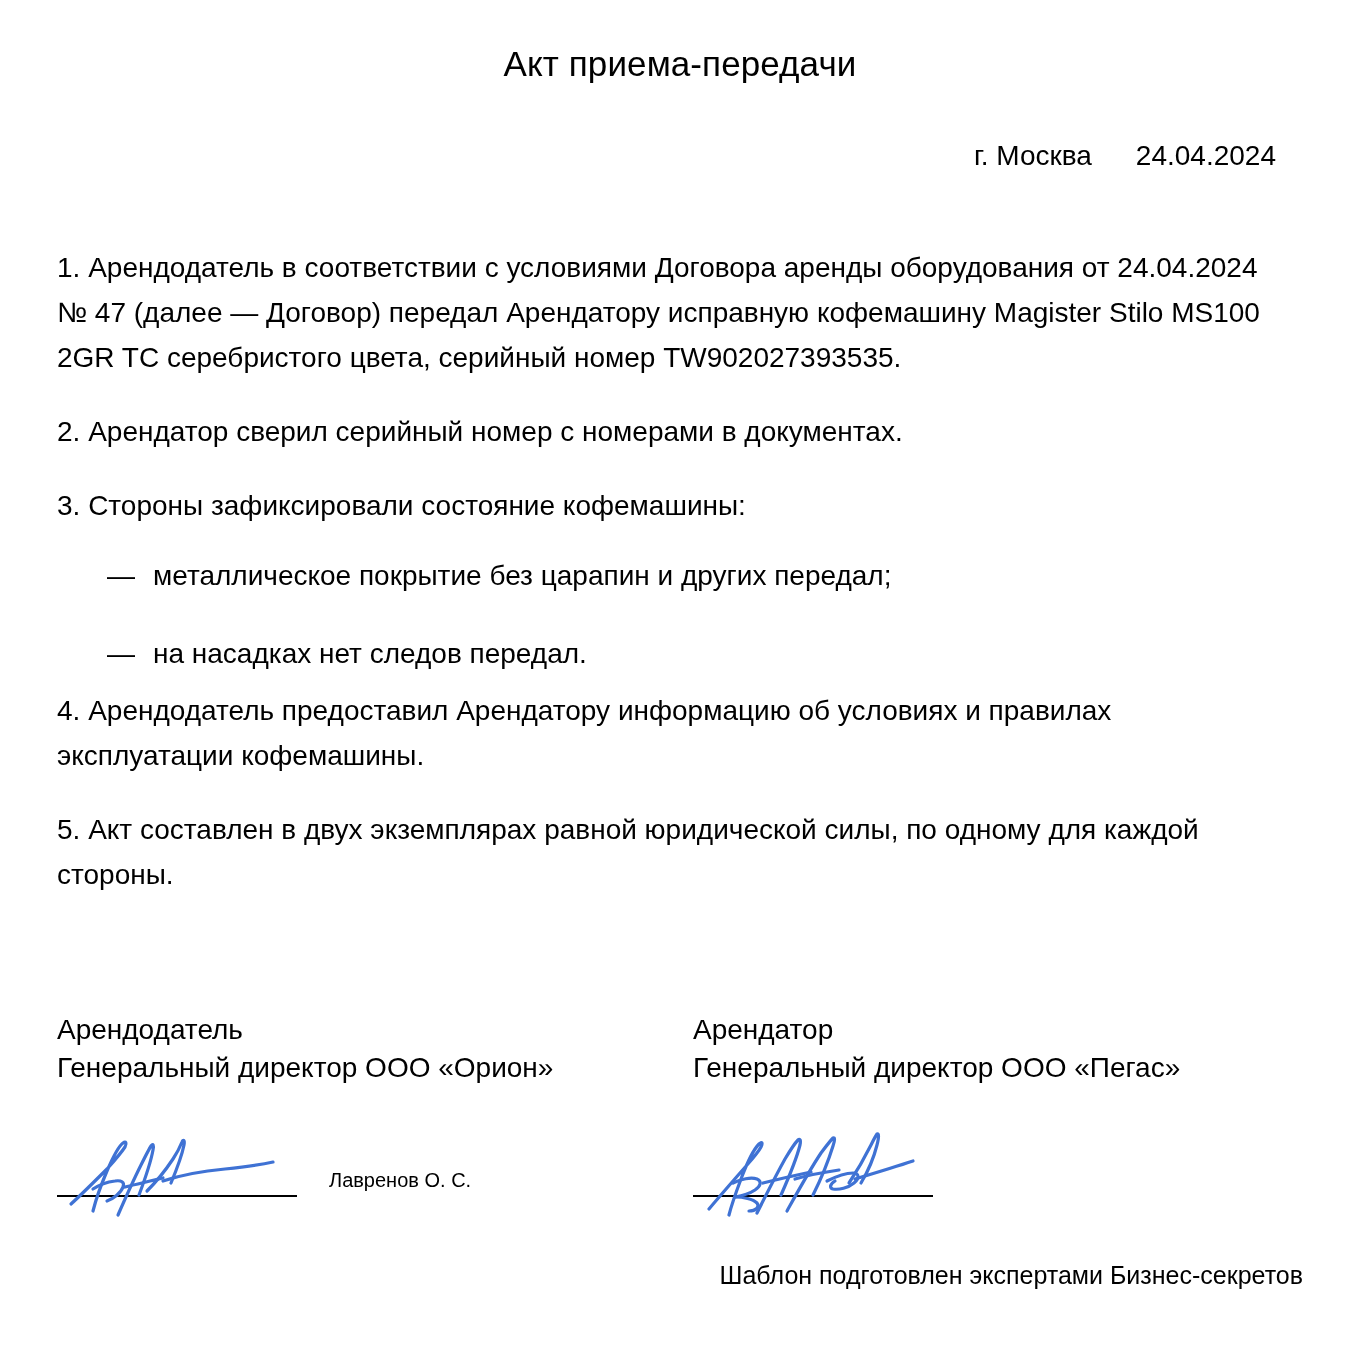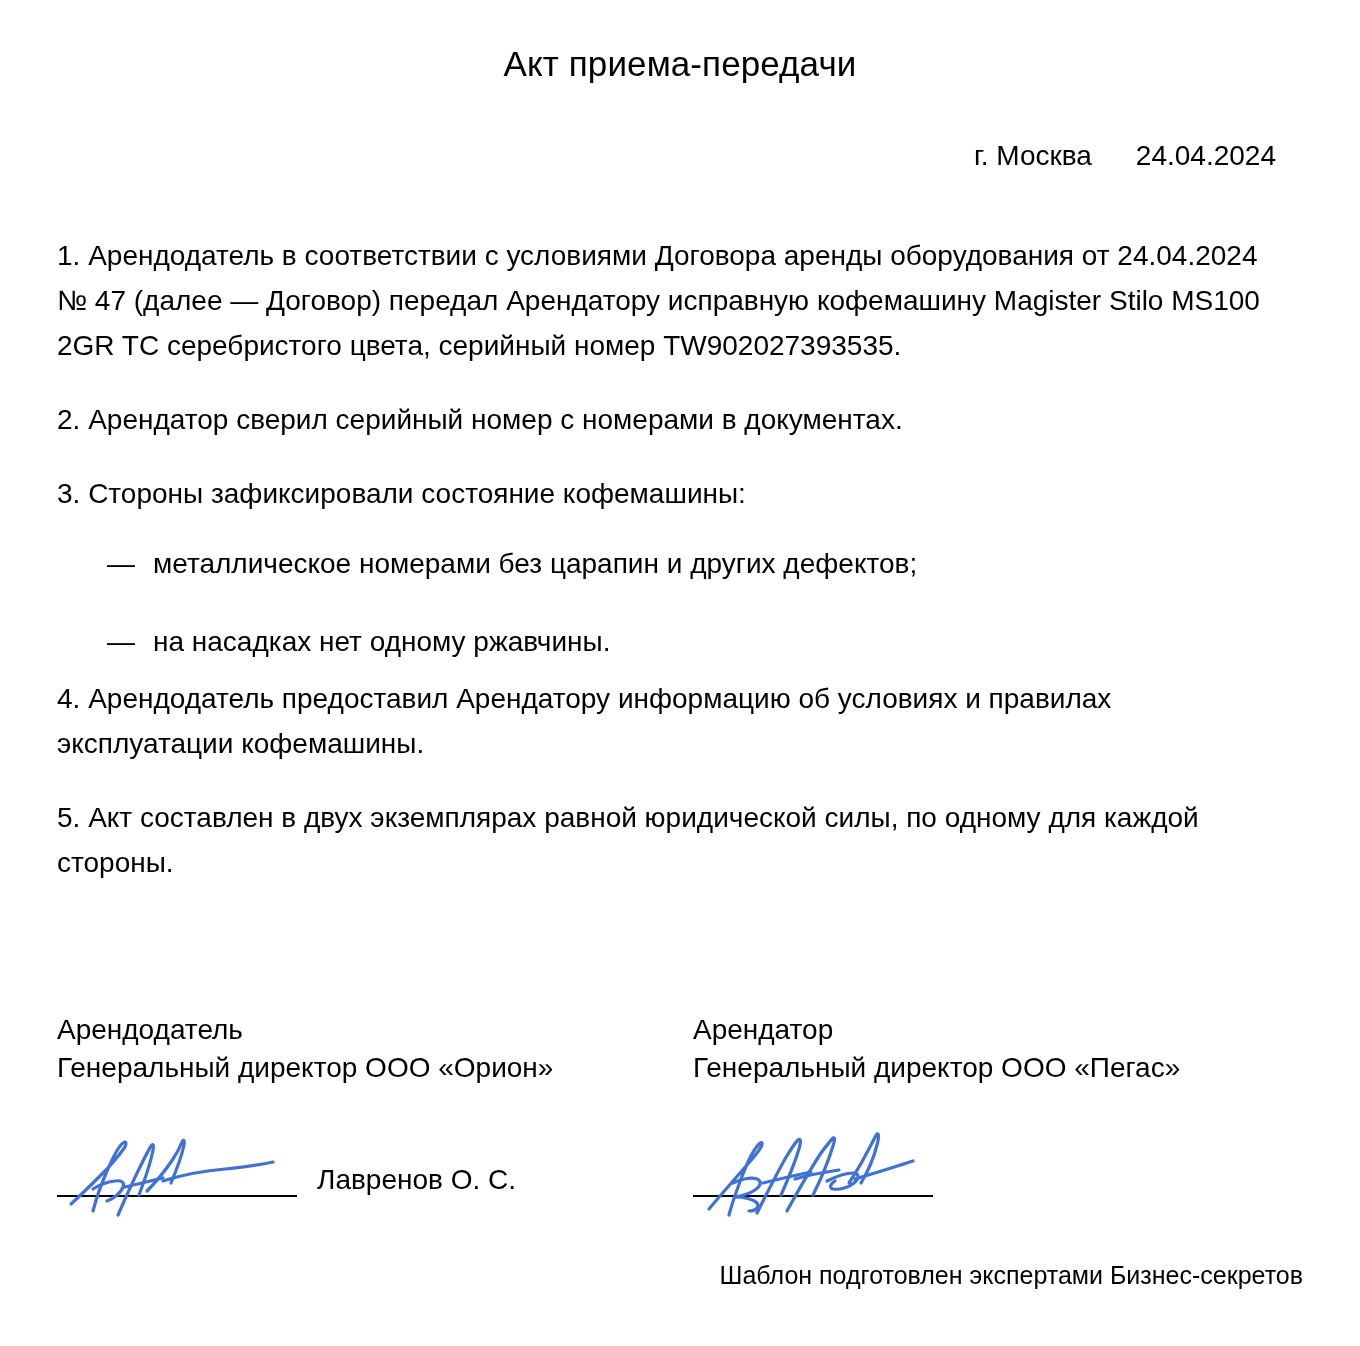--- a/index.html
+++ b/index.html
@@ -41,21 +41,21 @@
     justify-content: flex-end;
     align-items: baseline;
     font-size: 28px;
     line-height: 36px;
     gap: 44px;
   }
 
   
   .body-block {
     position: absolute;
-    top: 233px;
+    top: 245px;
     left: 57px;
     width: 1232px;
   }
   .para {
     font-size: 28px;
     line-height: 45px;
     margin: 0 0 29px 0;
     text-align: left;
   }
   .para.tight {
@@ -115,23 +115,23 @@
     height: 44px;
   }
   .sign-rule {
     width: 240px;
     flex: 0 0 240px;
     border-bottom: 2px solid #000000;
     height: 34px;
     box-sizing: border-box;
   }
   .sign-name {
-    font-size: 28px;
+    font-size: 20px;
     line-height: 34px;
-    margin-left: 20px;
+    margin-left: 32px;
     white-space: nowrap;
   }
   .signature-svg {
     position: absolute;
     left: 6px;
     bottom: -26px;
     width: 250px;
     height: 96px;
     pointer-events: none;
   }
@@ -163,25 +163,25 @@
 
     <p class="para">1. Арендодатель в соответствии с условиями Договора аренды оборудования от 24.04.2024 № 47 (далее — Договор) передал Арендатору исправную кофемашину Magister Stilo MS100 2GR TC серебристого цвета, серийный номер TW902027393535.</p>
 
     <p class="para">2. Арендатор сверил серийный номер с номерами в документах.</p>
 
     <p class="para tight">3. Стороны зафиксировали состояние кофемашины:</p>
 
     <ul class="bullets">
       <li class="bullet-item">
         <span class="bullet-dash">—</span>
-        <span class="bullet-text">металлическое номерами без царапин и других дефектов;</span>
+        <span class="bullet-text">металлическое покрытие без царапин и других передал;</span>
       </li>
       <li class="bullet-item">
         <span class="bullet-dash">—</span>
-        <span class="bullet-text">на насадках нет одному ржавчины.</span>
+        <span class="bullet-text">на насадках нет следов передал.</span>
       </li>
     </ul>
 
     <p class="para" style="">4. Арендодатель предоставил Арендатору информацию об условиях и правилах эксплуатации кофемашины.</p>
 
     <p class="para">5. Акт составлен в двух экземплярах равной юридической силы, по одному для каждой стороны.</p>
   </div>
 
   <div class="sign-area">
 

